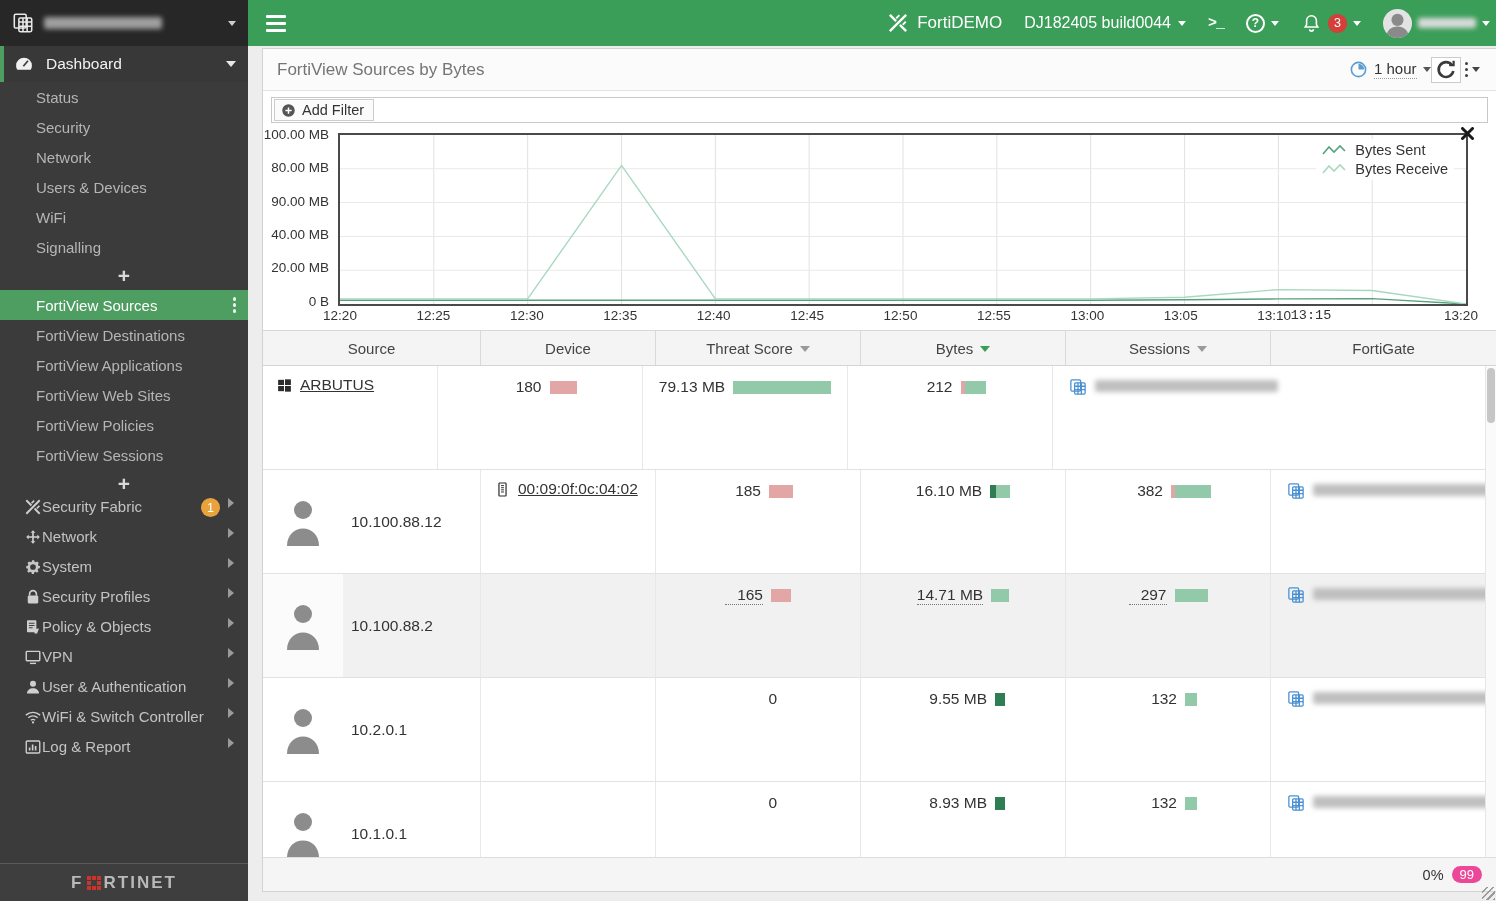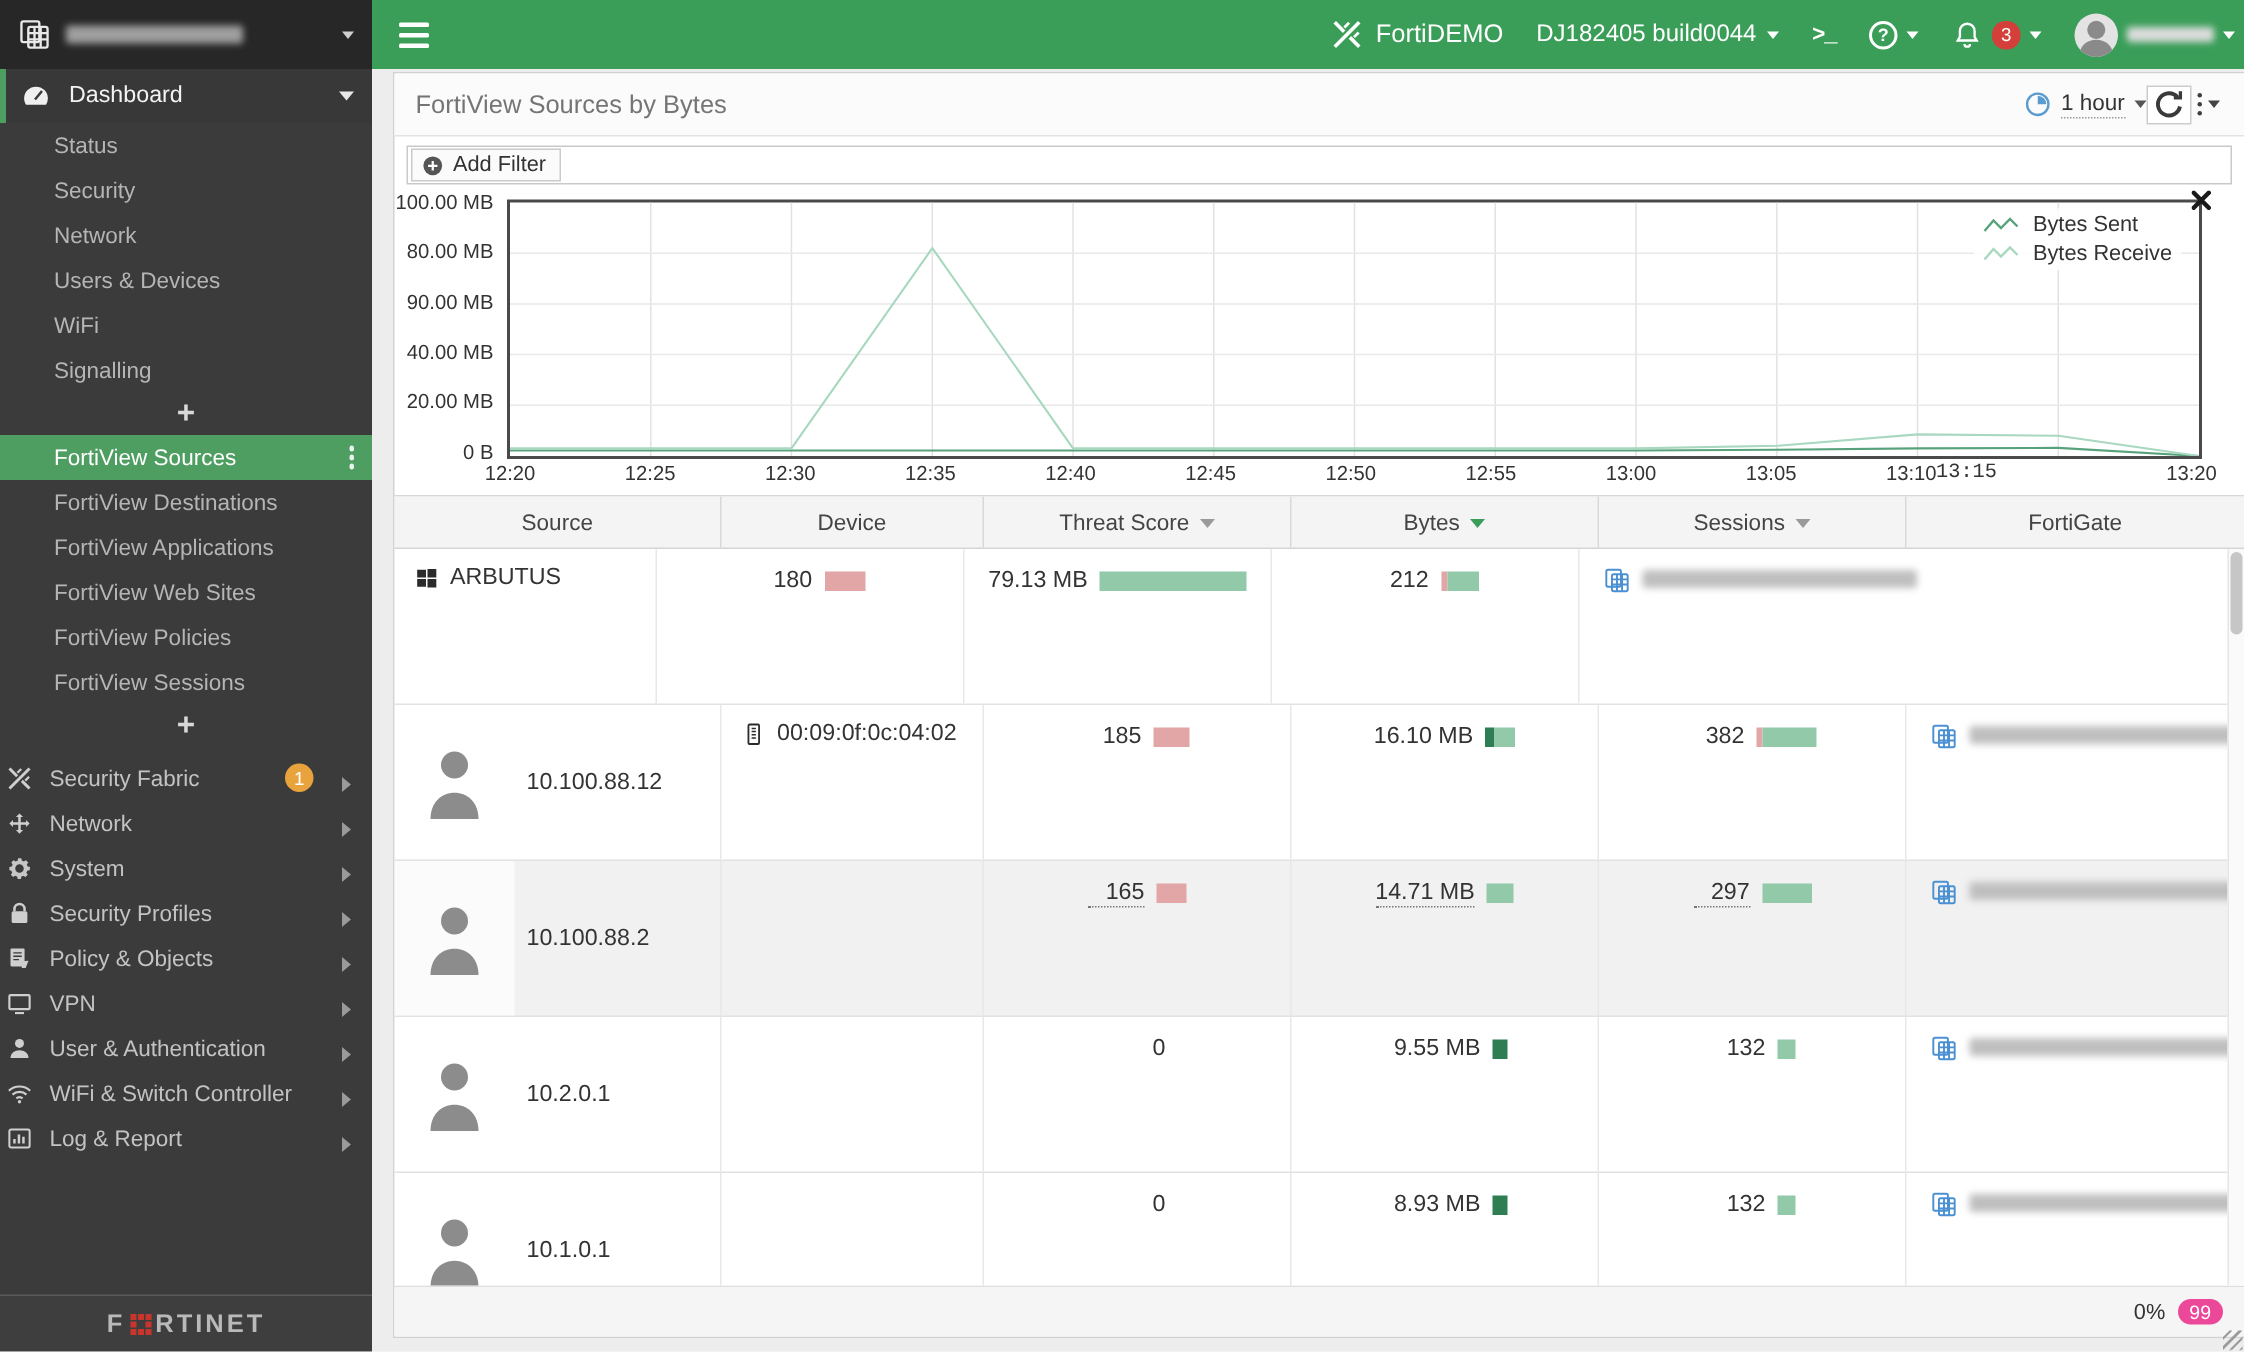--- a/index.html
+++ b/index.html
@@ -15,21 +15,21 @@
   .chip-devname { width:118px; height:12px; }
   .sidebar-header .caret-down { margin-left:auto; color:#cfcfcf; }
   .nav { flex:1; overflow:hidden; }
   .nav-item { height:36px; display:flex; align-items:center; gap:12px; padding:0 12px 0 10px; color:#f2f2f2; font-size:15.5px; cursor:pointer; border-left:4px solid #4e9e61; background:#383838; }
   .nav-item .icon { width:20px; height:20px; color:#f0f0f0; }
   .nav-item .chev { margin-left:auto; }
   .nav-sub { height:30px; display:flex; align-items:center; padding-left:36px; padding-right:12px; color:#b5b5b5; font-size:15px; cursor:pointer; }
   .nav-sub.selected { background:#4e9e61; color:#fff; }
   .nav-sub.selected .kebab { margin-left:auto; }
   .nav-add { height:28px; display:flex; align-items:center; justify-content:center; color:#d8d8d8; font-size:21px; font-weight:bold; cursor:pointer; }
-  .menu-item { height:30px; display:flex; align-items:flex-end; gap:11px; padding:0 14px 0 4px; color:#c3c3c3; font-size:15px; cursor:pointer; }
+  .menu-item { height:30px; display:flex; align-items:flex-start; padding:0 14px 0 24px; color:#c3c3c3; font-size:15px; cursor:pointer; }
   .menu-item .icon { width:18px; height:18px; color:#cfcfcf; flex-shrink:0; }
   .menu-item .chev-right { margin-left:auto; }
   .menu-item .badge-orange { margin-left:auto; background:#e8a33d; color:#fff; border-radius:50%; width:19px; height:19px; display:flex; align-items:center; justify-content:center; font-size:12.5px; }
   .menu-item .badge-orange + .chev-right { margin-left:8px; }
   .sidebar-footer { height:38px; border-top:1px solid #5a5a5a; background:#3e3e3e; display:flex; align-items:center; justify-content:center; }
   .fortinet-logo { display:flex; align-items:center; gap:2px; color:#b9b9b9; font-weight:bold; font-size:17px; letter-spacing:2px; }
   .logo-o { display:inline-grid; grid-template-columns:repeat(3,4px); grid-template-rows:repeat(3,4px); gap:1px; margin:0 1px; }
   .logo-o span { background:#c9342c; }
   .logo-o span.mid { background:transparent; }
 
@@ -92,21 +92,21 @@
   .rows-viewport { flex:1; position:relative; overflow:hidden; }
   .trow { display:flex; height:104px; border-bottom:1px solid #e2e2e2; background:#fff; cursor:pointer; }
   .trow.hovered { background:#f1f1f1; }
   .td { border-right:1px solid #e8e8e8; }
   .td:last-child { border-right:none; }
   .td-source { display:flex; align-items:center; }
   .icon-box { width:80px; height:103px; display:flex; align-items:center; justify-content:center; flex-shrink:0; }
   .trow.hovered .icon-box { background:#fbfbfb; }
   .person-big { width:40px; height:48px; color:#8c8c8c; }
   .src-ip { font-size:15.5px; color:#333; margin-left:8px; }
-  .td-device { padding:10px 0 0 13px; display:flex; align-items:flex-start; gap:7px; font-size:15.5px; color:#333; }
+  .td-device { padding:10px 0 0 13px; display:flex; align-items:flex-start; gap:7px; font-size:15.5px; color:#333;text-decoration:underline; }
   .td-device .icon { width:17px; height:17px; color:#2b2b2b; margin-top:1px; flex-shrink:0; }
   .metric { display:flex; justify-content:center; align-items:center; gap:8px; padding-top:12px; }
   .metric .val { font-size:15.5px; color:#333; white-space:nowrap; }
   .trow.hovered .metric .val { border-bottom:1px dotted #777; }
   .barset { display:flex; height:13px; }
   .barset span { display:block; height:13px; }
   .td-fortigate { padding:12px 0 0 16px; display:flex; align-items:flex-start; gap:8px; }
   .td-fortigate .icon { width:18px; height:18px; color:#4a90d2; flex-shrink:0; }
   .chip-fgt { width:183px; height:12px; background:#bfbfbf; margin-top:2px; }
   .scroll-track { position:absolute; top:0; right:0; width:11px; height:100%; background:#fafafa; border-left:1px solid #e6e6e6; }

